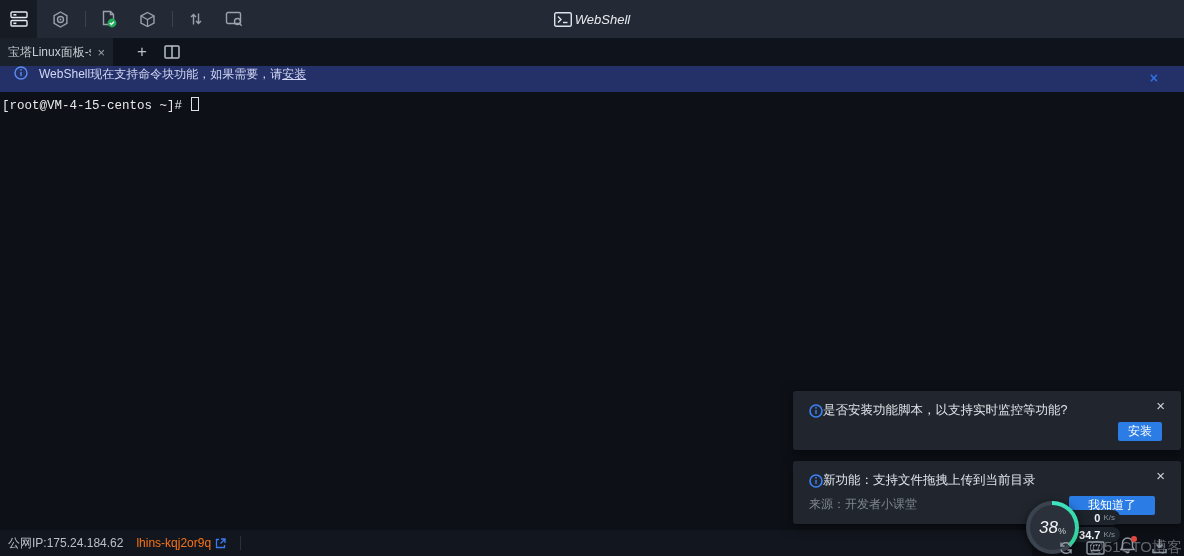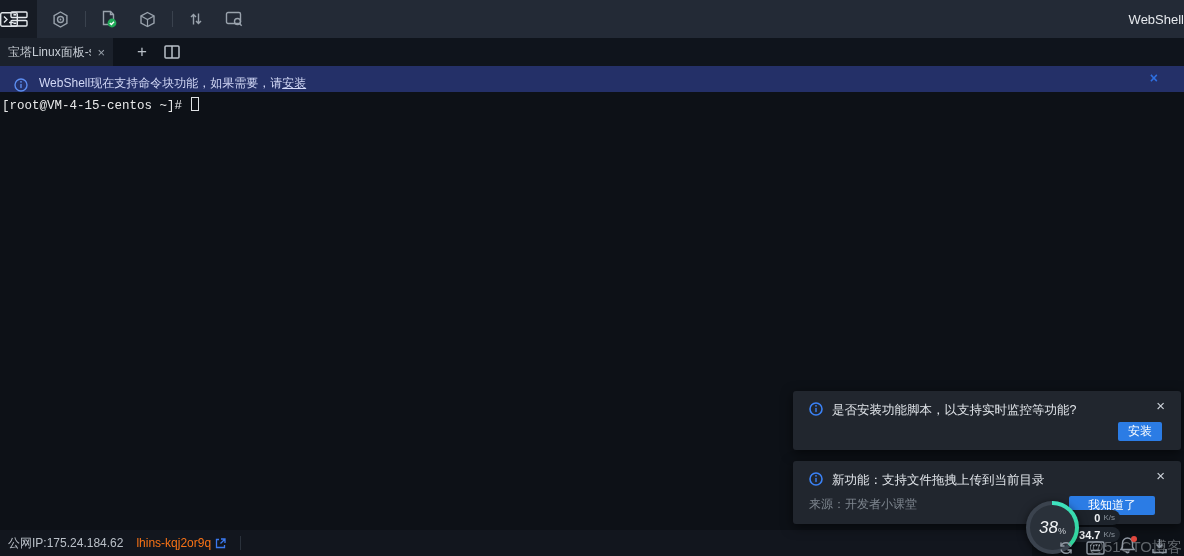--- a/index.html
+++ b/index.html
@@ -6,48 +6,48 @@
   html,body { background:#000; }
   body { font-family:"Liberation Sans","DejaVu Sans",sans-serif; }
   .screen { position:relative; width:1184px; height:556px; background:#0d1117; overflow:hidden; }
 
   
   .topbar { position:absolute; left:0; top:0; width:1184px; height:38px; background:#232a36; }
   .tb-left { position:absolute; left:0; top:0; height:38px; display:flex; align-items:center; }
   .tb-cell { width:37px; height:38px; background:#161b24; display:flex; align-items:center; justify-content:center; cursor:pointer; }
   .tb-icon { width:30px; height:38px; display:flex; align-items:center; justify-content:center; cursor:pointer; margin-left:8px; }
   .tb-divider { width:1px; height:16px; background:#3a424e; margin-left:10px; }
-  .tb-title { position:absolute; left:0; top:0; width:100%; height:38px; display:flex; align-items:center; justify-content:space-between; gap:3px; pointer-events:none; }
+  .tb-title { position:absolute; left:0; top:0; width:100%; height:38px; display:flex; align-items:center; justify-content:center; gap:3px; pointer-events:none;font-style:italic; }
   .tb-title .label { color:#e7eaee; font-size:13px; }
 
   
   .tabbar { position:absolute; left:0; top:38px; width:1184px; height:28px; background:#0f141c; display:flex; align-items:stretch; }
   .tab { width:113px; background:#1b212b; display:flex; align-items:center; padding:0 8px; gap:6px; cursor:pointer; }
   .tab-label { color:#c9cfd6; font-size:12px; white-space:nowrap; overflow:hidden; flex:1; }
   .tab-close { color:#9aa2ac; font-size:13px; line-height:1; cursor:pointer; }
   .tab-add { width:30px; display:flex; align-items:center; justify-content:center; color:#b9c0c8; font-size:17px; font-weight:400; cursor:pointer; margin-left:14px; }
   .tab-split { width:30px; display:flex; align-items:center; justify-content:center; cursor:pointer; }
 
   
-  .banner { position:absolute; left:0; top:66px; width:1184px; height:26px; background:#243068; display:flex; align-items:flex-end; }
+  .banner { position:absolute; left:0; top:66px; width:1184px; height:26px; background:#243068; display:flex; align-items:flex-start; }
   .banner-info { margin-left:14px; display:flex; align-items:center; }
   .banner-text { color:#d2d8f6; font-size:12px; margin-left:11px; }
   .banner-link { color:#d2d8f6; font-size:12px; text-decoration:underline; cursor:pointer; }
   .banner-close { position:absolute; right:26px; top:5px; color:#2e6fe0; font-size:14px; font-weight:bold; cursor:pointer; line-height:1; }
 
   
   .terminal { position:absolute; left:0; top:92px; width:1184px; height:438px; background:#0d1117; padding:3px 2px; }
   .prompt { font-family:Liberation Mono, monospace; font-size:12.5px; color:#e8e9ea; white-space:pre;margin-top:48px; }
   .cursor { display:inline-block; width:8px; height:14px; border:1px solid #dfe2e5; vertical-align:-2px; margin-left:1px; }
 
   
   .toast { position:absolute; width:388px; background:#21262e; border-radius:3px; box-shadow:0 3px 12px rgba(0,0,0,.55); z-index:10; }
   .toast1 { left:793px; top:391px; height:59px; }
   .toast2 { left:793px; top:461px; height:63px;padding-left:12px; }
-  .toast-head { position:absolute; left:16px; top:11px; display:flex; align-items:flex-start; gap:9px; }
+  .toast-head { position:absolute; left:16px; top:11px; display:flex; align-items:center; }
   .toast-msg { color:#e0e4e9; font-size:12.5px; }
   .toast-close { position:absolute; right:16px; top:7px; color:#ccd2d9; font-size:15px; cursor:pointer; line-height:1; }
   .toast-btn { position:absolute; background:#2b7ce5; color:#fff; font-size:12px; border:none; border-radius:2px; cursor:pointer; display:flex; align-items:center; justify-content:center; }
   .btn-install { right:19px; bottom:9px; width:44px; height:19px; }
   .btn-gotit  { right:26px; bottom:9px; width:86px; height:19px; }
   .toast-source { position:absolute; left:16px; bottom:11px; color:#7e868f; font-size:12px; }
 
   
   .gauge { position:absolute; left:1026px; top:501px; width:53px; height:53px; border-radius:50%;
            background:conic-gradient(#40e4c2 0deg,#2fd096 137deg,#3b434e 137deg 360deg);

